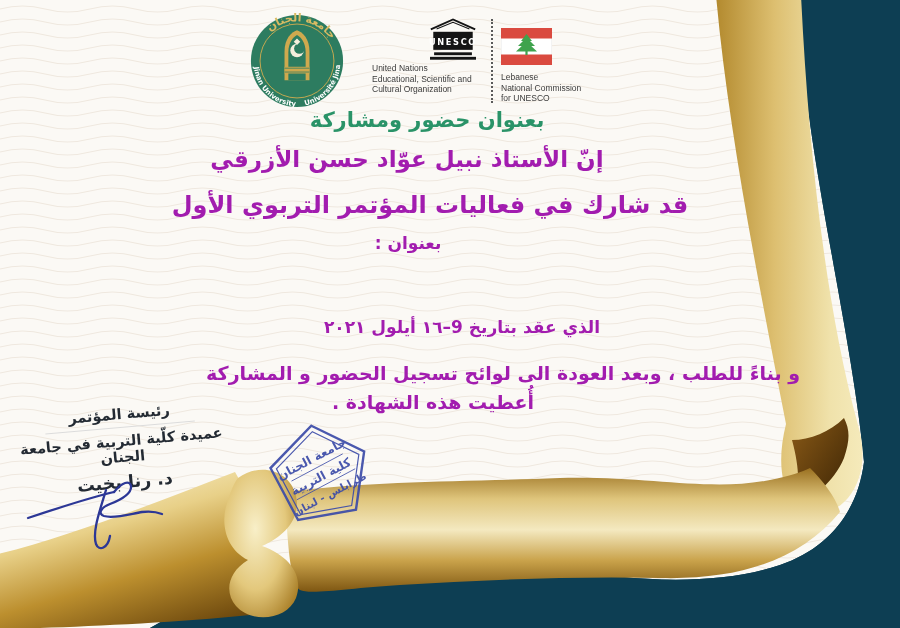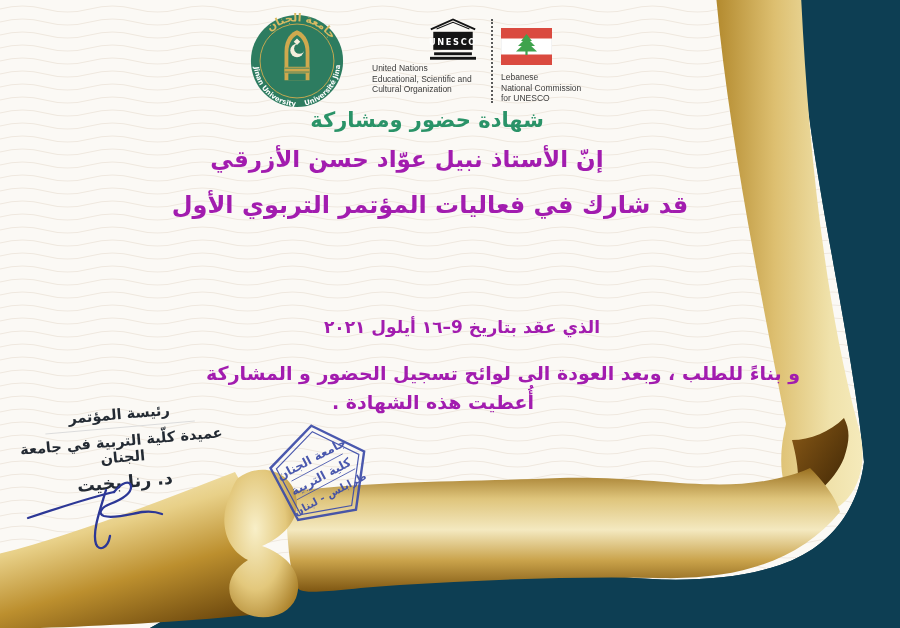--- a/index.html
+++ b/index.html
@@ -149,23 +149,24 @@
       <path d="M 25.5,6 L 31,13 L 20,13 Z"></path>
       <path d="M 25.5,9.5 L 34,18 L 17,18 Z"></path>
       <path d="M 25.5,13.5 L 36,23.5 L 15,23.5 Z"></path>
       <rect x="24.4" y="21" width="2.2" height="6"></rect>
     </g>
   </svg>
   <div id="lebanon-caption" class="caption">Lebanese
 National Commission
 for UNESCO</div>
 
-  <div class="txt green" style="left:77px;top:108px;width:700px;font-size:21px;">شهادة حضور ومشاركة</div>
+  <div class="txt green" style="left:77px;top:108px;width:700px;font-size:21px;">بعنوان حضور ومشاركة</div>
   <div class="txt" style="left:57px;top:146px;width:700px;font-size:23px;">إنّ الأستاذ نبيل عوّاد حسن الأزرقي</div>
   <div class="txt" style="left:80px;top:191px;width:700px;font-size:24px;">قد شارك في فعاليات المؤتمر التربوي الأول</div>
+  <div class="txt" style="left:58px;top:233px;width:700px;font-size:17px;">بعنوان :</div>
   <div class="txt" style="left:112px;top:317px;width:700px;font-size:17px;">الذي عقد بتاريخ 9–١٦ أيلول ٢٠٢١</div>
   <div class="txt" style="left:100px;top:362px;width:700px;font-size:19px;text-align:right;">و بناءً للطلب ، وبعد العودة الى لوائح تسجيل الحضور و المشاركة</div>
   <div class="txt" style="left:83px;top:391px;width:700px;font-size:19px;">أُعطيت هذه الشهادة .</div>
 
   <div id="sig-block">
     <div class="role">رئيسة المؤتمر</div>
     <div class="divider"></div>
     <div class="title">عميدة كلّية التربية في جامعة الجنان</div>
     <div class="name">د. رنا بخيت</div>
   </div>

